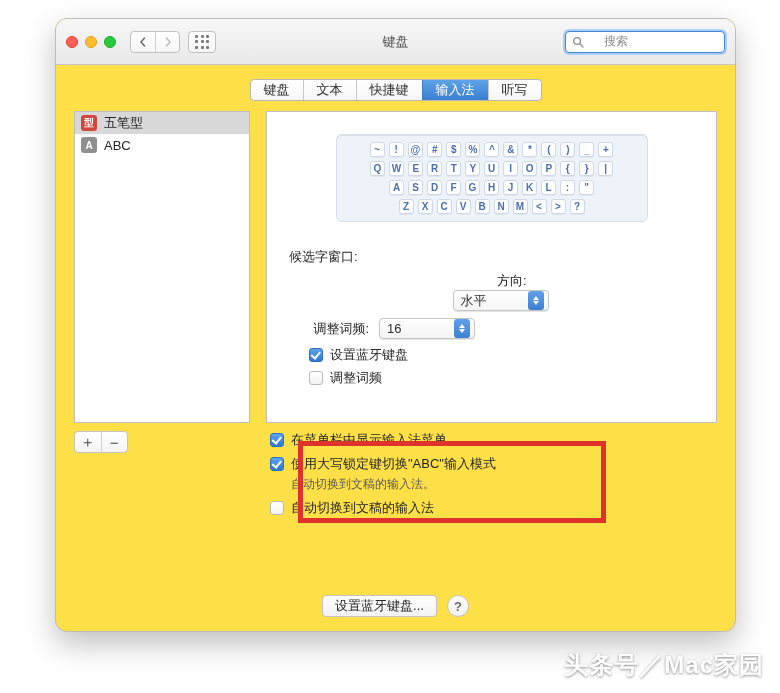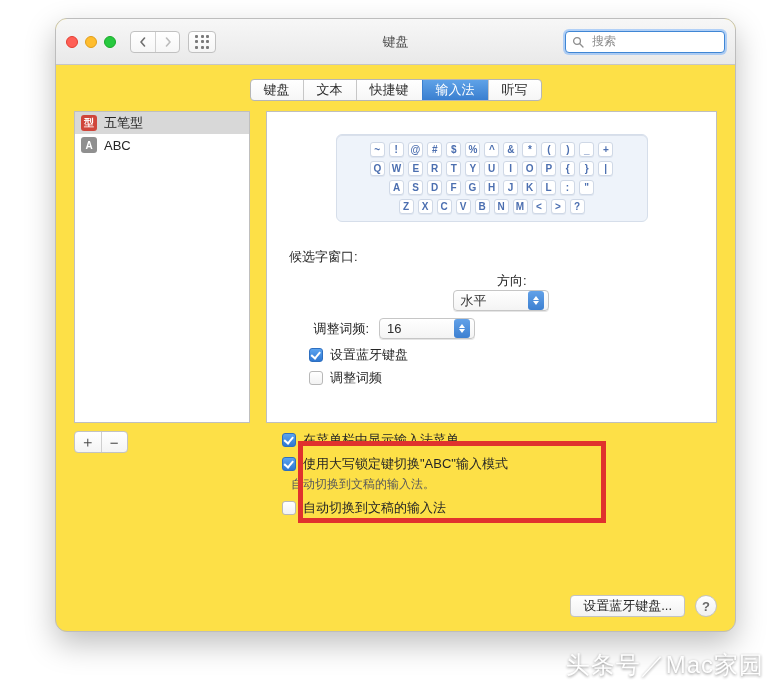--- a/index.html
+++ b/index.html
@@ -75,21 +75,21 @@
   }
   .search {
     margin-left:auto;
     width:160px; height:22px;
     border:1px solid #3f86d4;
     box-shadow:0 0 0 2px rgba(95,165,250,0.45);
     border-radius:4px;
     background:#fff;
     display:flex; align-items:center;
     padding:0 6px;
-    gap:8px;
+    gap:20px;
     color:#8e8e8e;
     font-size:12px;
   }
   .search svg { flex:0 0 auto; }
   
   .tabsWrap {
     display:flex; justify-content:center;
     padding:14px 0 10px;
   }
   .tabs {
@@ -209,21 +209,21 @@
     border-radius:3px;
     display:flex; flex-direction:column; align-items:center; justify-content:center; gap:1px;
   }
   .select .arrows::before, .select .arrows::after {
     content:""; width:0;height:0;
     border-left:3px solid transparent;
     border-right:3px solid transparent;
   }
   .select .arrows::before { border-bottom:4px solid #fff; }
   .select .arrows::after  { border-top:4px solid #fff; }
-  .cb { display:flex; align-items:center; gap:7px; font-size:13px; margin-bottom:5px;margin-left:12px; }
+  .cb { display:flex; align-items:center; gap:7px; font-size:13px; margin-bottom:5px; }
   .cbbox {
     width:14px; height:14px; border-radius:3px;
     border:1px solid #b8b8b8;
     background:linear-gradient(#fff,#f2f2f2);
     display:flex; align-items:center; justify-content:center;
   }
   .cbbox.checked {
     background:linear-gradient(#5ba4f0,#2e78d2);
     border-color:#2e6fc0;
   }
@@ -236,21 +236,21 @@
   }
   .globalOpts { margin-top:8px; padding-left:4px; }
   .globalOpts .cb { margin-bottom:6px;}
   .subnote { font-size:12px; color:#5a5a5a; margin-left:21px; margin-top:-3px; margin-bottom:6px; }
   .redbox {
     position:absolute;
     border:5px solid #e0322d;
     pointer-events:none;
   }
   .footerRow {
-    display:flex; justify-content:flex-end; align-items:center;
+    display:flex; justify-content:center; align-items:center;
     gap:10px;
     padding:10px 18px 14px;
     margin-top:auto;
   }
   .pushbtn {
     height:22px;
     border:1px solid #c3c3c3;
     background:linear-gradient(#fff,#f2f2f2);
     border-radius:4px;
     padding:0 12px;
@@ -266,21 +266,21 @@
     font-weight:600;
   }
   
   .wm {
     position:absolute;
     right:16px; bottom:12px;
     font-size:24px;
     color:#fff;
     opacity:.9;
     text-shadow:0 1px 3px rgba(0,0,0,0.5);
-    font-weight:400;
+    font-weight:700;
     letter-spacing:1px;
   }
 </style>
 </head>
 <body>
 
 <div class="window">
 
   <div class="toolbar" style="position:relative;">
     <div class="traffic">

